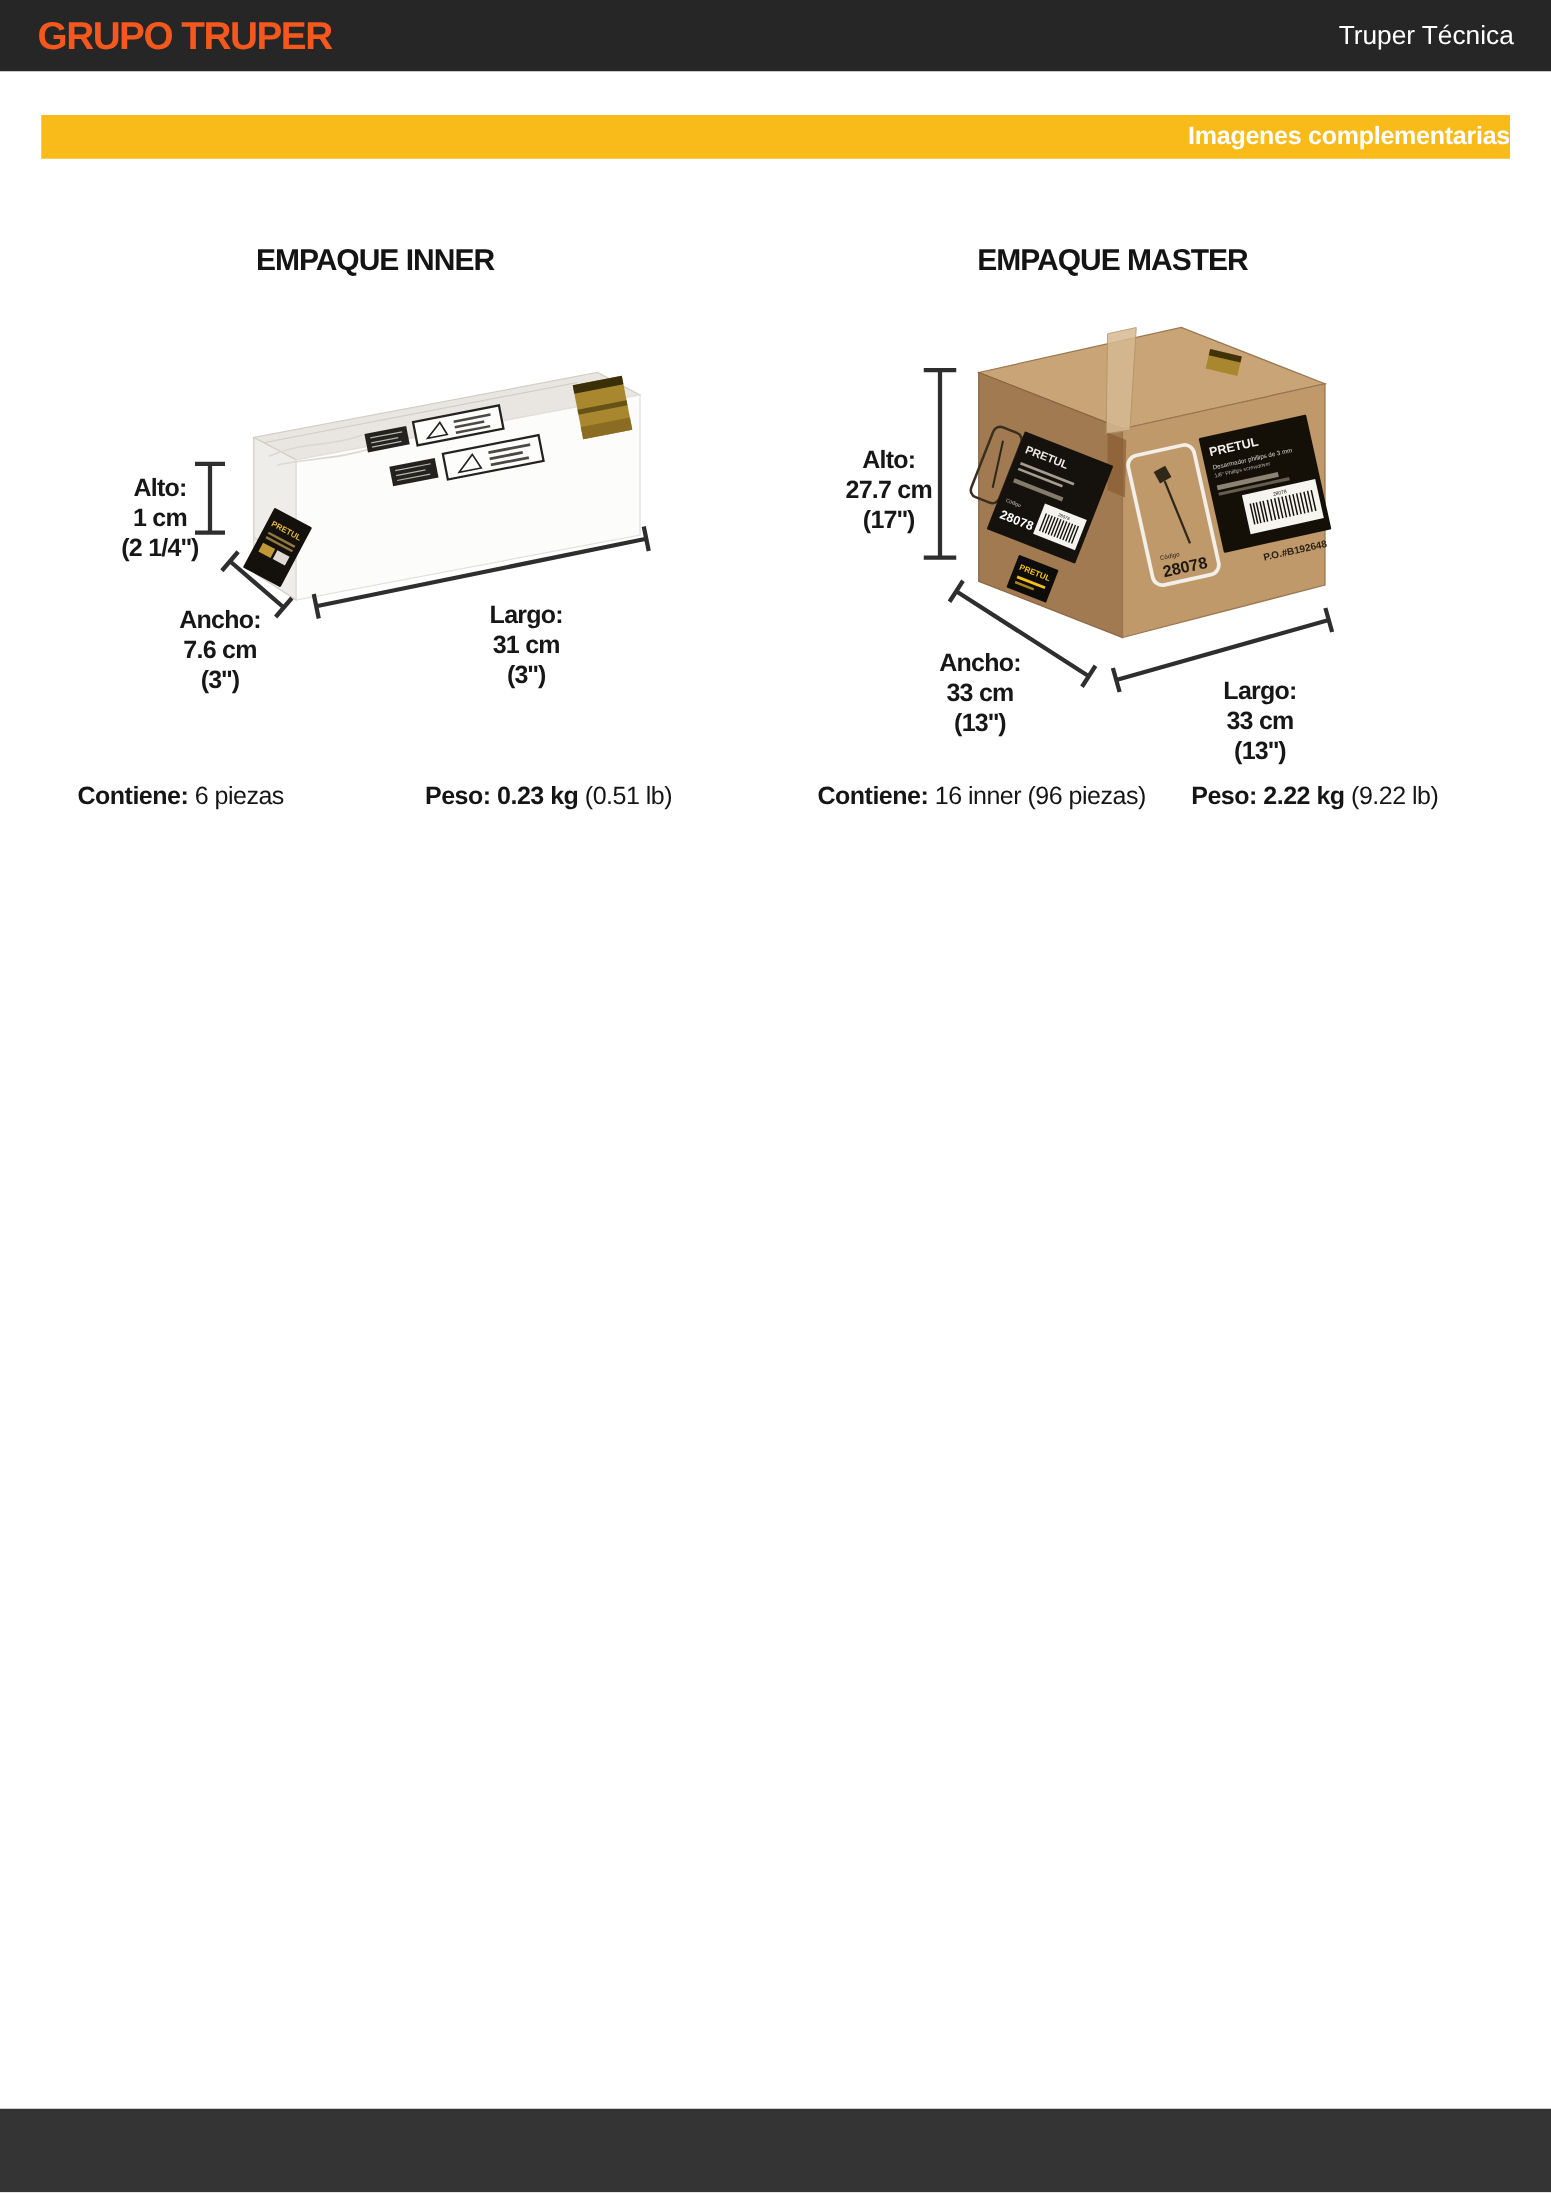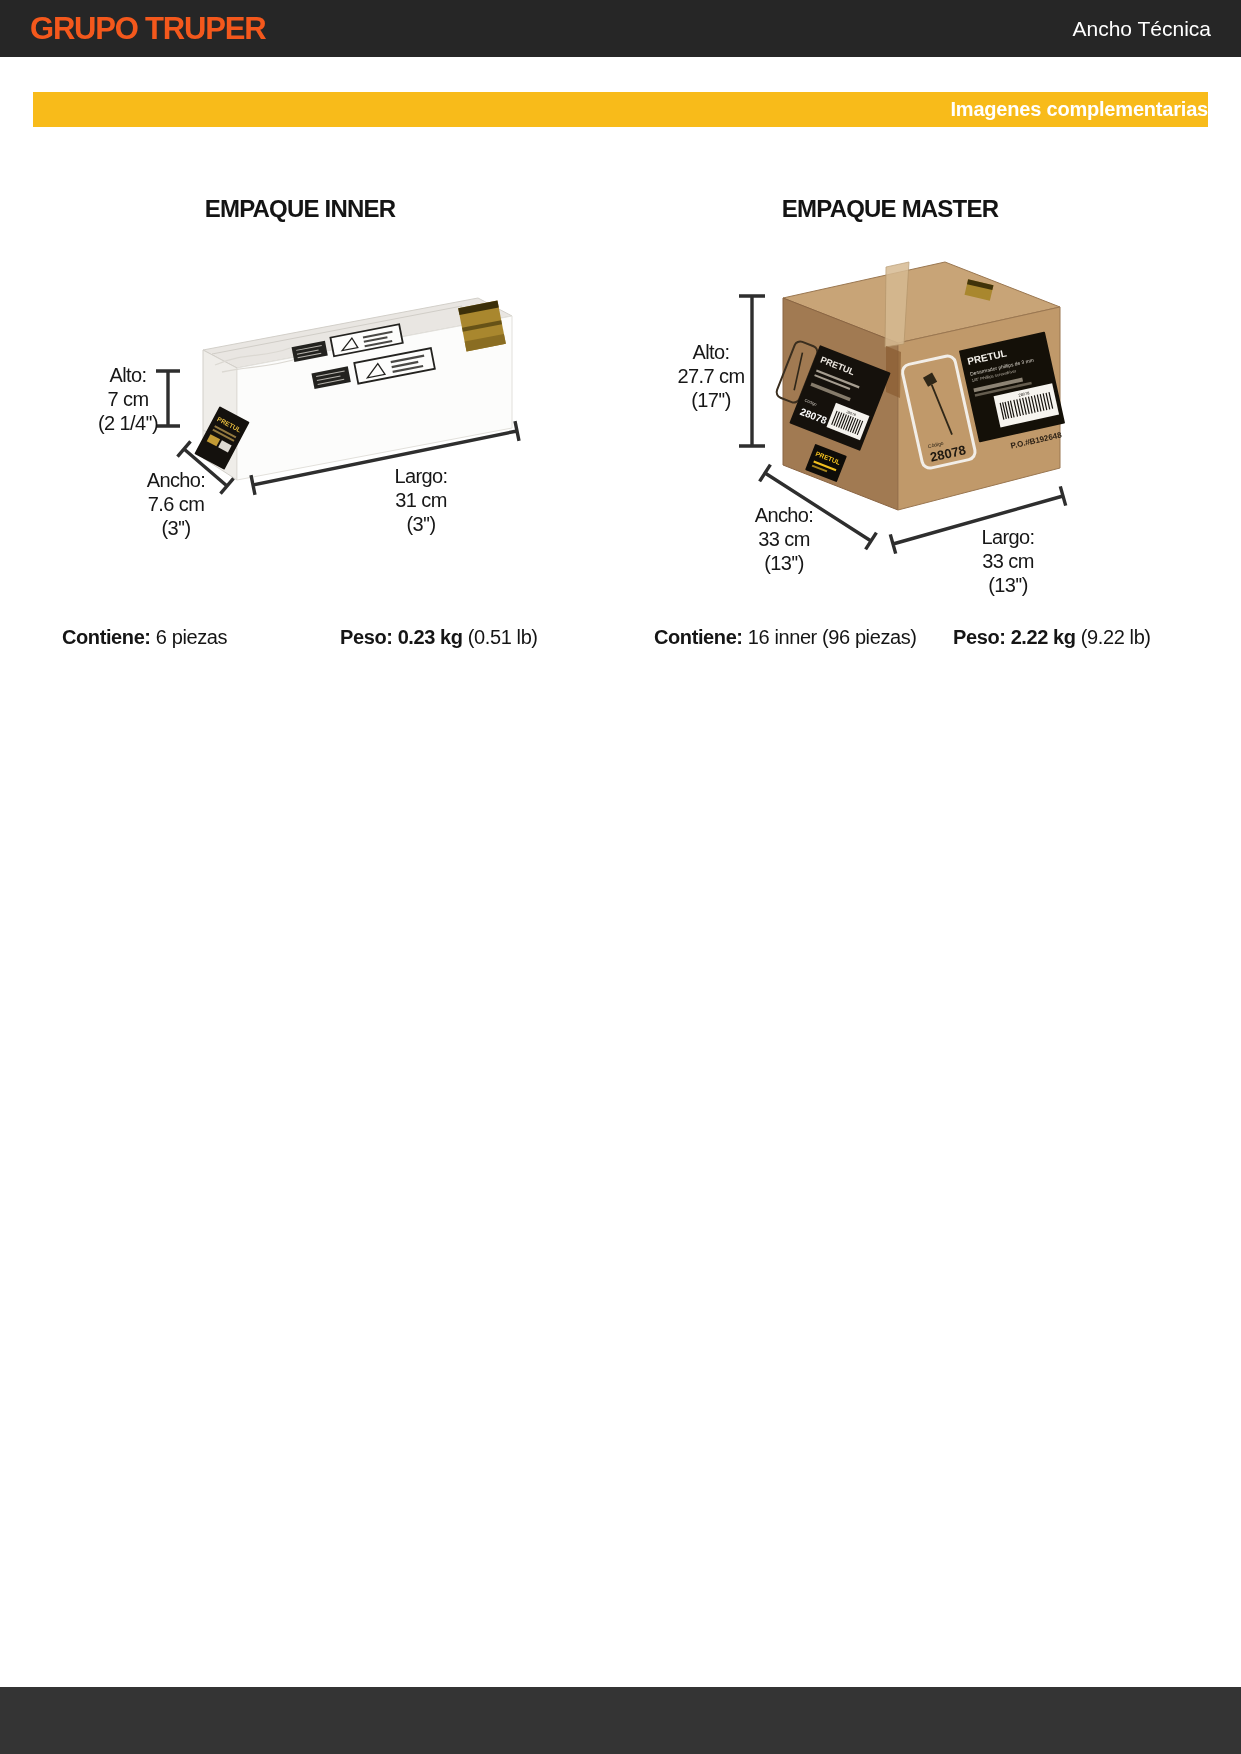--- a/index.html
+++ b/index.html
@@ -21,22 +21,22 @@
   .pkg-title { position:absolute; top:195px; width:300px; text-align:center; font-size:24px;
                font-weight:bold; letter-spacing:-0.8px; color:#141414; }
   #title-inner { left:150px; }
   #title-master { left:740px; }
 
   
   .art { position:absolute; left:0; top:0; }
   .art text { font-family:"Liberation Sans", sans-serif; }
 
   
-  .dim { position:absolute; width:140px; text-align:center; font-size:20px; font-weight:normal;
-         line-height:24px; letter-spacing:-0.6px; color:#171717; }
+  .dim { position:absolute; width:140px; text-align:center; font-size:20px; font-weight:bold;
+         line-height:24px; letter-spacing:-0.6px; color:#171717;margin-top:16px; }
   #dim-inner-alto  { left:58px;  top:363px; }
   #dim-inner-ancho { left:106px; top:468px; }
   #dim-inner-largo { left:351px; top:464px; }
   #dim-master-alto  { left:641px; top:340px; }
   #dim-master-ancho { left:714px; top:503px; }
   #dim-master-largo { left:938px; top:525px; }
 
   
   .row { position:absolute; top:626px; font-size:20px; letter-spacing:-0.4px; color:#151515; white-space:nowrap; }
   .row b { font-weight:bold; }
@@ -51,21 +51,21 @@
   .footer-right { position:absolute; right:33px; top:14px; text-align:right; font-size:15.5px;
                   line-height:19px; color:#f2f2f2; }
 </style>
 </head>
 <body>
 
 <div class="page">
 
   <div class="header">
     <div class="logo">GRUPO TRUPER</div>
-    <div class="doc-title">Ancho Técnica</div>
+    <div class="doc-title">Truper Técnica</div>
   </div>
 
   <div class="section-bar">
     <span>Imagenes complementarias</span>
   </div>
 
   <div class="pkg-title" id="title-inner">EMPAQUE INNER</div>
   <div class="pkg-title" id="title-master">EMPAQUE MASTER</div>
 
   <svg class="art" width="1241" height="1754" viewBox="0 0 1241 1754">
@@ -188,21 +188,21 @@
       <path d="M752,296 V446 M739,296 H765 M739,446 H765"></path>
 
       <path d="M765,473 L871,541 M759.6,481.4 L770.4,464.6 M865.6,549.4 L876.4,532.6"></path>
 
       <path d="M893,544 L1063,496 M895.7,553.6 L890.3,534.4 M1065.7,505.6 L1060.3,486.4"></path>
     </g>
   </svg>
 
   <div class="dim" id="dim-inner-alto">
     <div>Alto:</div>
-    <div>7 cm</div>
+    <div>1 cm</div>
     <div>(2 1/4'')</div>
   </div>
   <div class="dim" id="dim-inner-ancho">
     <div>Ancho:</div>
     <div>7.6 cm</div>
     <div>(3'')</div>
   </div>
   <div class="dim" id="dim-inner-largo">
     <div>Largo:</div>
     <div>31 cm</div>

